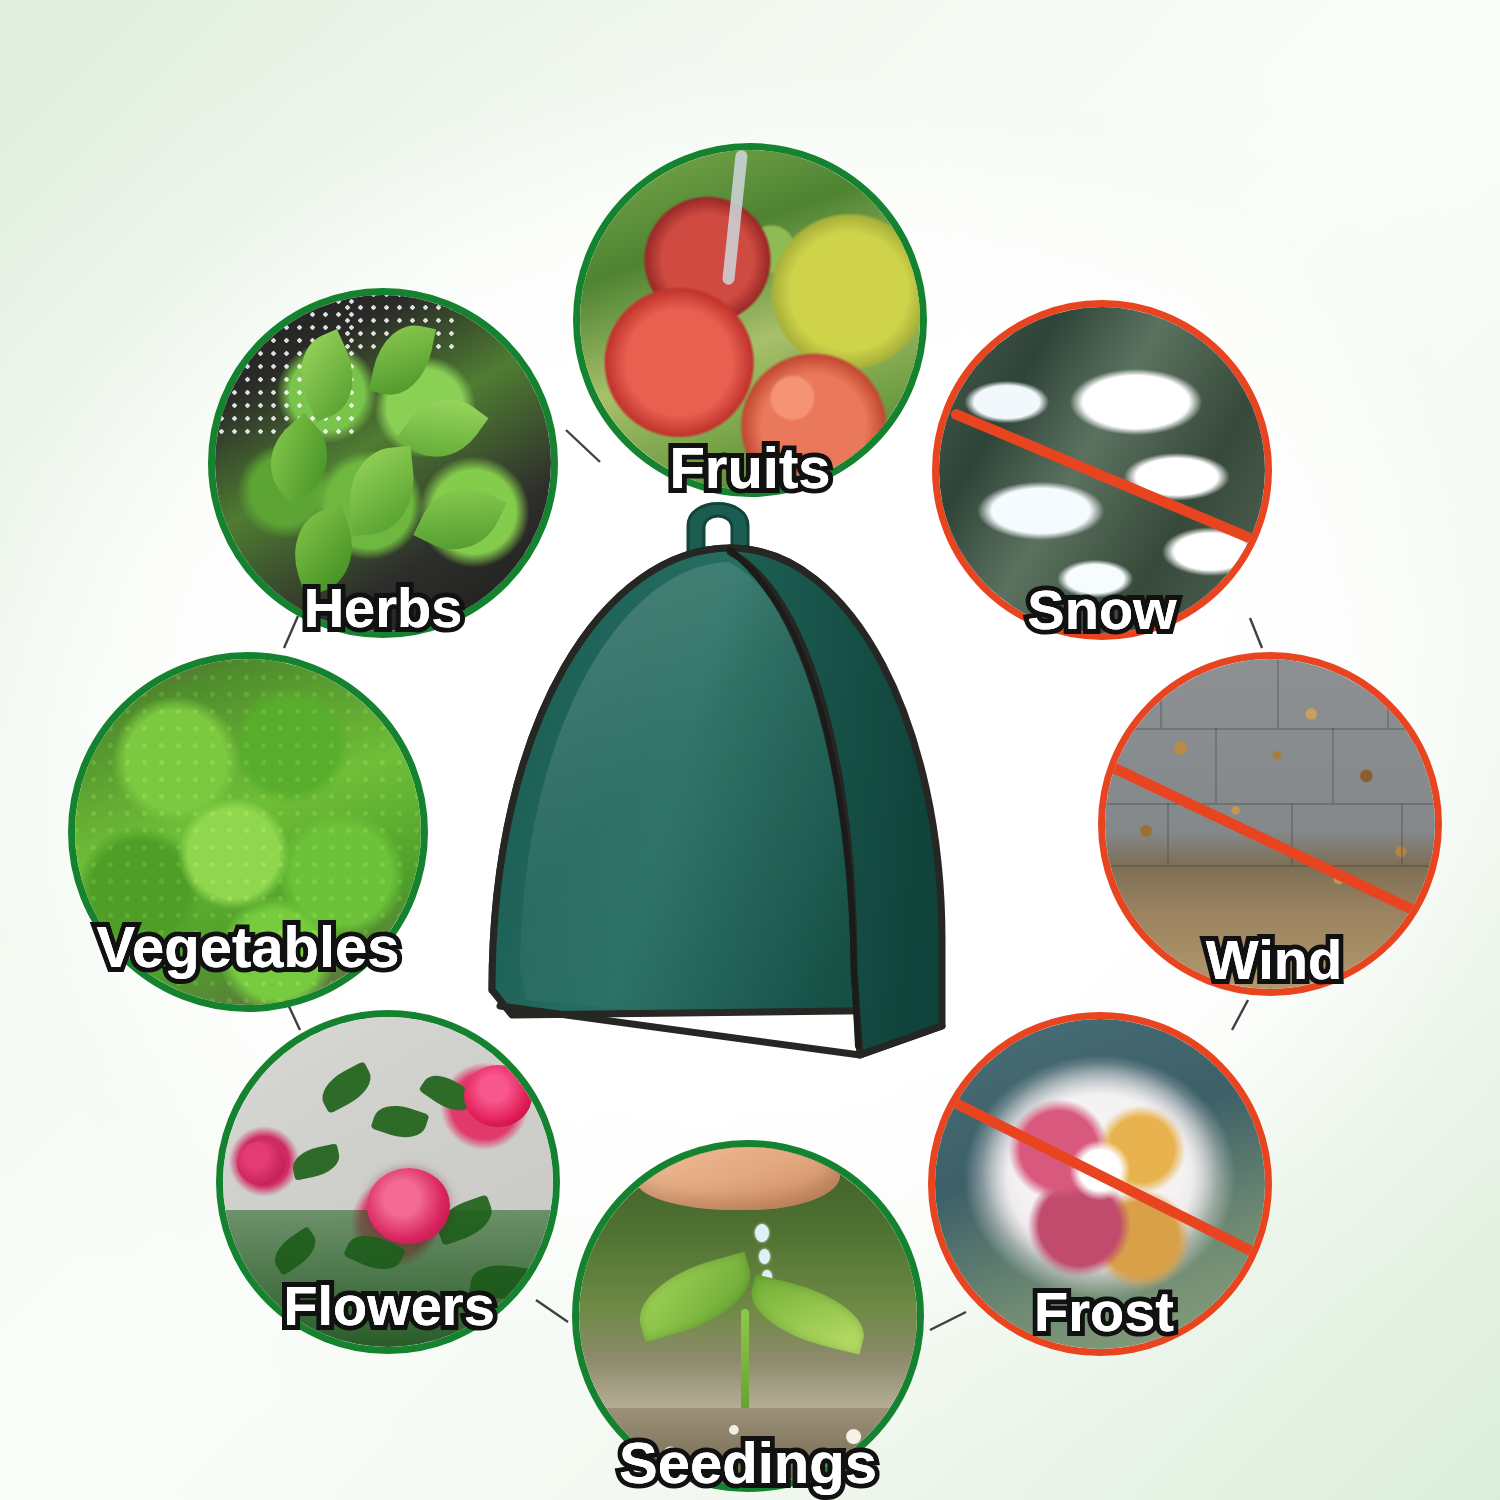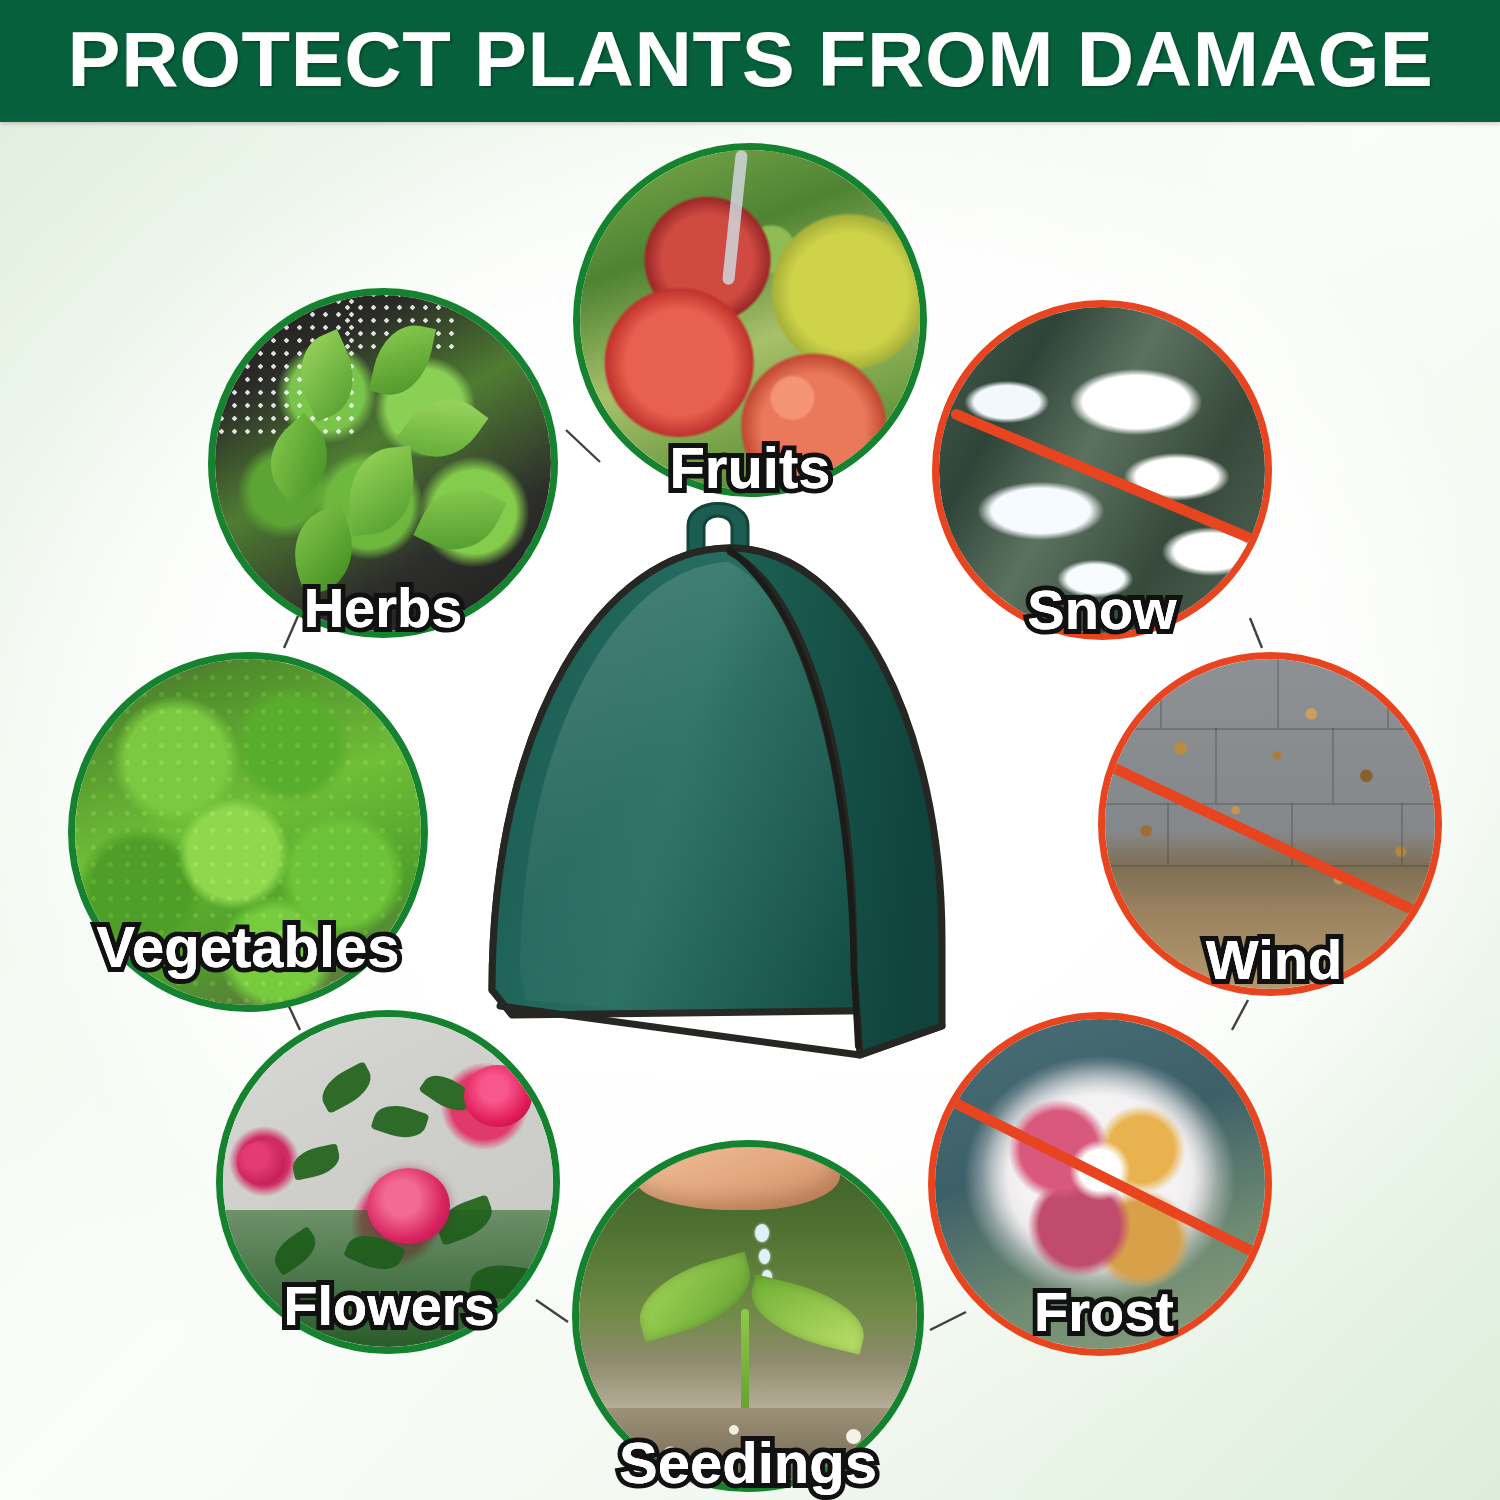--- a/index.html
+++ b/index.html
@@ -187,23 +187,20 @@
   
   .leafshape{position:absolute;border-radius:70% 0 70% 0;}
 </style>
 </head>
 <body>
 
 <div class="canvas">
 
   <div class="bg"></div>
 
-  <div class="banner">
-    <div class="banner-title">PROTECT PLANTS FROM DAMAGE</div>
-  </div>
 
   <svg class="connectors" viewBox="0 0 1500 1500">
     <g stroke="#2b2b2b" stroke-width="2.4" fill="none" opacity="0.9">
       <line x1="566" y1="430" x2="600" y2="462"></line>
       <line x1="940" y1="455" x2="975" y2="420"></line>
       <line x1="1250" y1="618" x2="1262" y2="648"></line>
       <line x1="1248" y1="1000" x2="1232" y2="1030"></line>
       <line x1="966" y1="1312" x2="930" y2="1330"></line>
       <line x1="568" y1="1322" x2="536" y2="1300"></line>
       <line x1="286" y1="1000" x2="300" y2="1030"></line>

